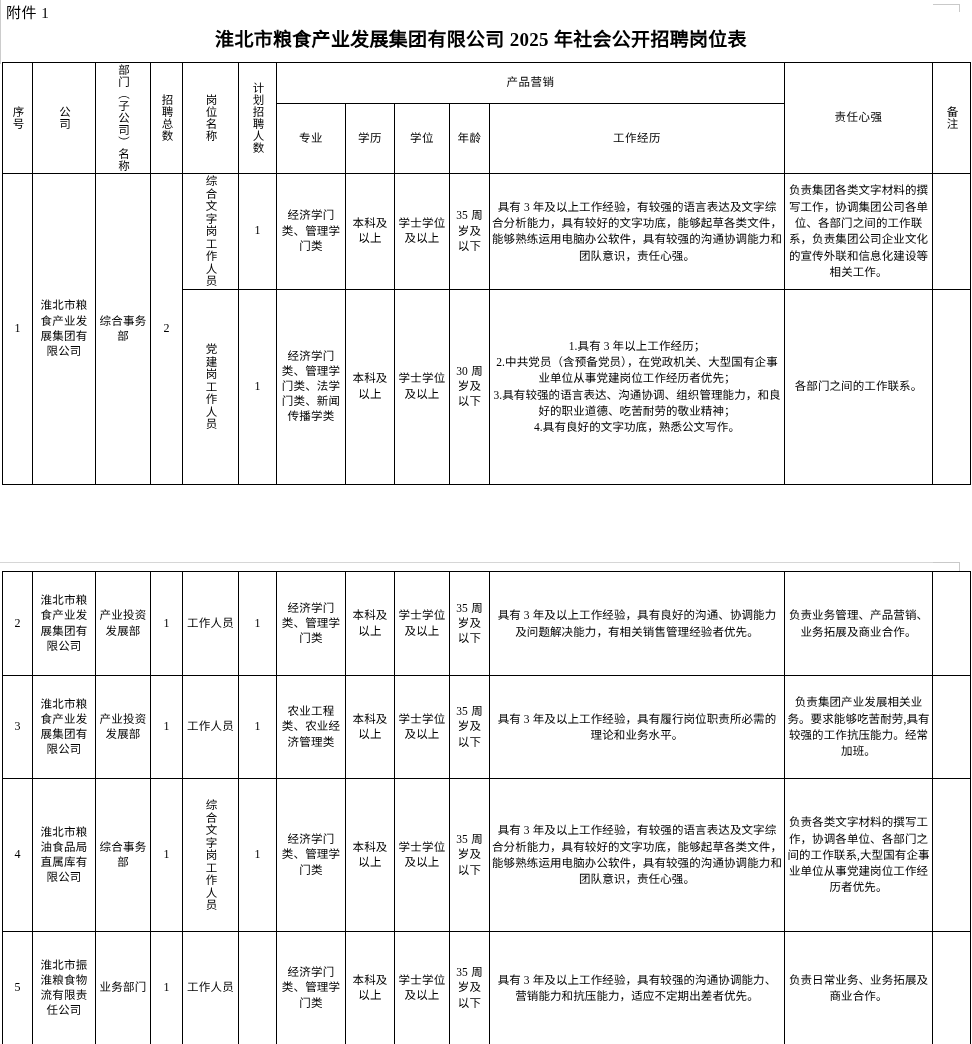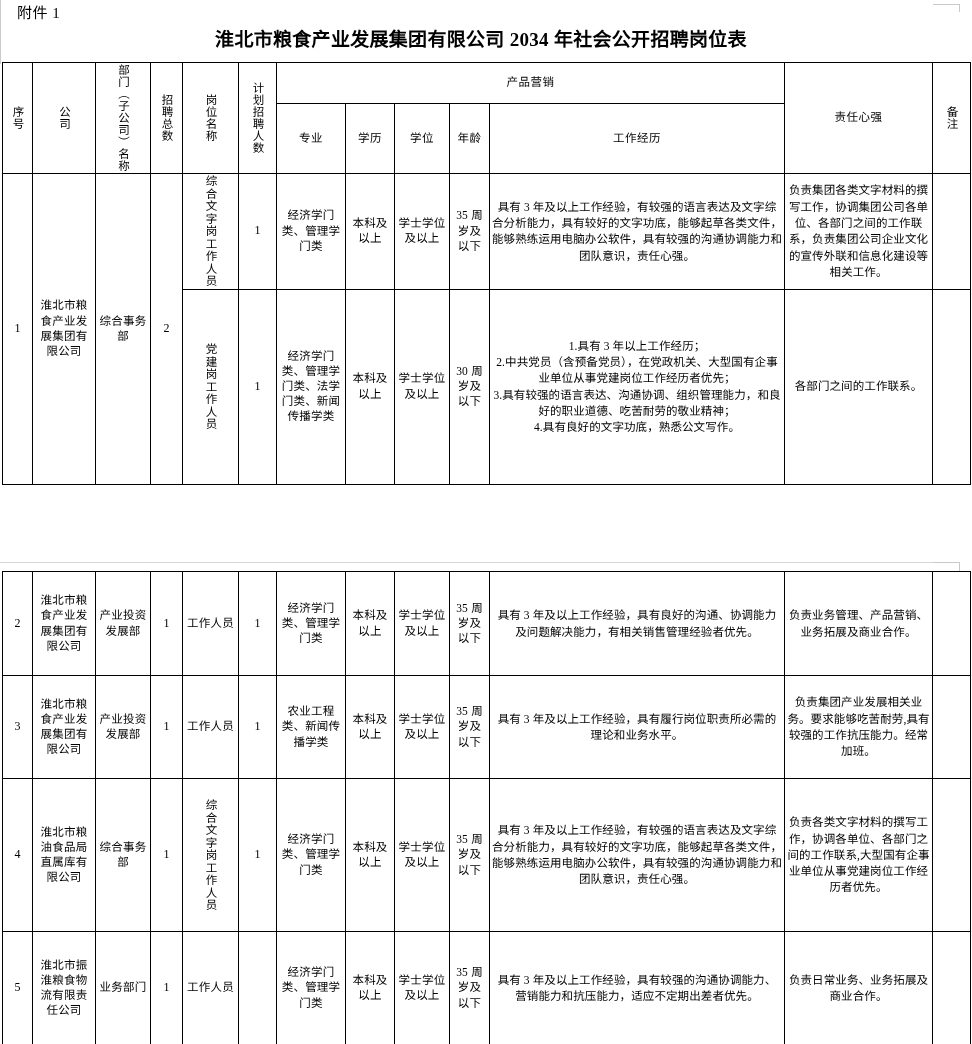--- a/index.html
+++ b/index.html
@@ -64,21 +64,20 @@
 
   
   .attach-label {
     position: absolute;
     top: 3px;
     left: 6px;
     font-size: 15px;
     line-height: 20px;
     letter-spacing: 0.5px;
     white-space: nowrap;
-    margin-left: 11px;
   }
 
   
   .doc-title {
     position: absolute;
     top: 27px;
     left: 0;
     width: 962px;
     text-align: center;
     font-size: 19px;
@@ -160,21 +159,21 @@
 <div class="page">
 
   <div class="crop-left-top"></div>
   <div class="crop-left-mid"></div>
   <div class="crop-mark crop-top-right"></div>
   <div class="crop-mid-rule"></div>
   <div class="crop-mark crop-mid-right"></div>
 
   <div class="attach-label">附件 1</div>
 
-  <div class="doc-title">淮北市粮食产业发展集团有限公司 2034 年社会公开招聘岗位表</div>
+  <div class="doc-title">淮北市粮食产业发展集团有限公司 2025 年社会公开招聘岗位表</div>
 
   <table class="grid" id="table-top">
     <colgroup>
       <col style="width:30px">
       <col style="width:63px">
       <col style="width:55px">
       <col style="width:32px">
       <col style="width:56px">
       <col style="width:38px">
       <col style="width:69px">
@@ -365,21 +364,21 @@
         </td>
         <td>
           <span class="narrow">产业投资发展部</span>
         </td>
         <td class="num">1</td>
         <td>
           <span class="narrow">工作人员</span>
         </td>
         <td class="num">1</td>
         <td>
-          <span class="narrow">农业工程类、新闻传播学类</span>
+          <span class="narrow">农业工程类、农业经济管理类</span>
         </td>
         <td>
           <span class="narrow">本科及以上</span>
         </td>
         <td>
           <span class="narrow">学士学位及以上</span>
         </td>
         <td>
           <span class="narrow">35 周岁及以下</span>
         </td>

